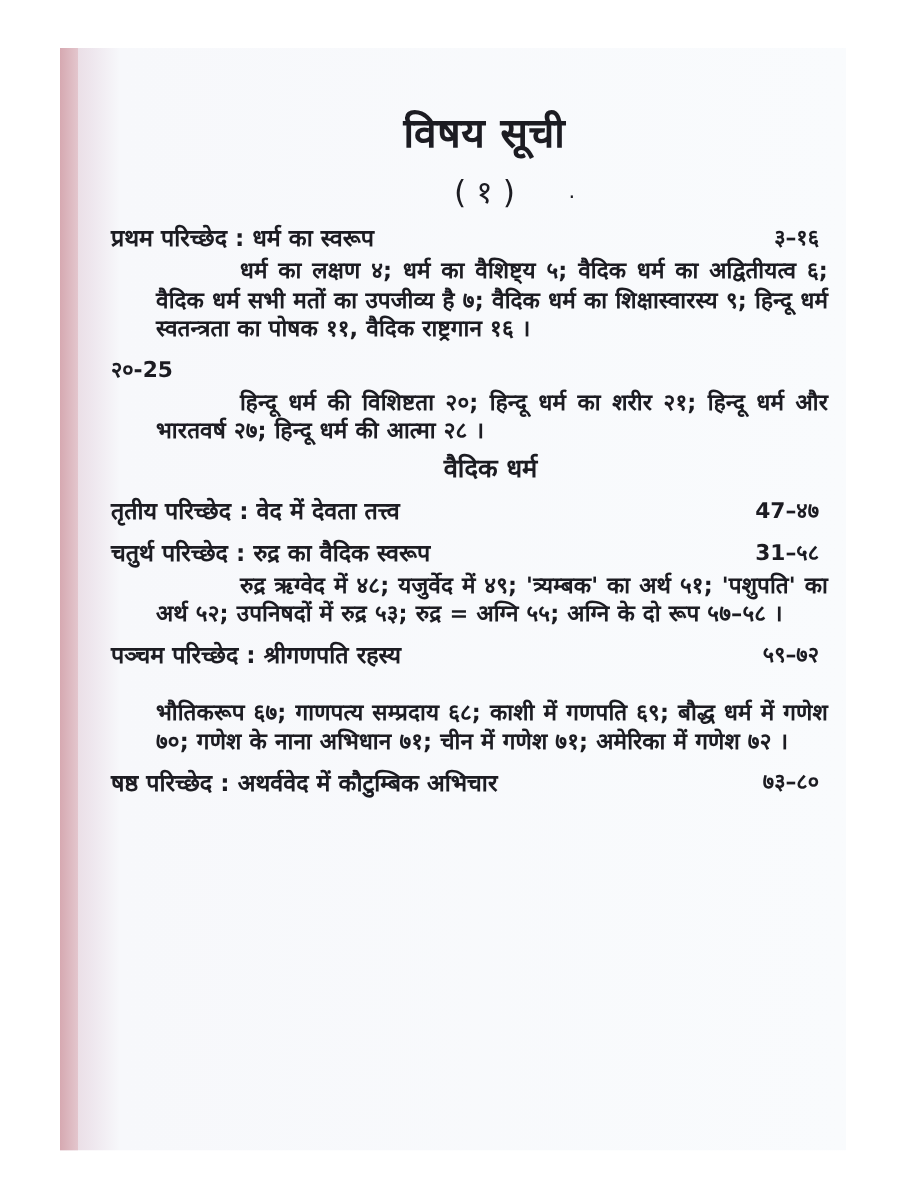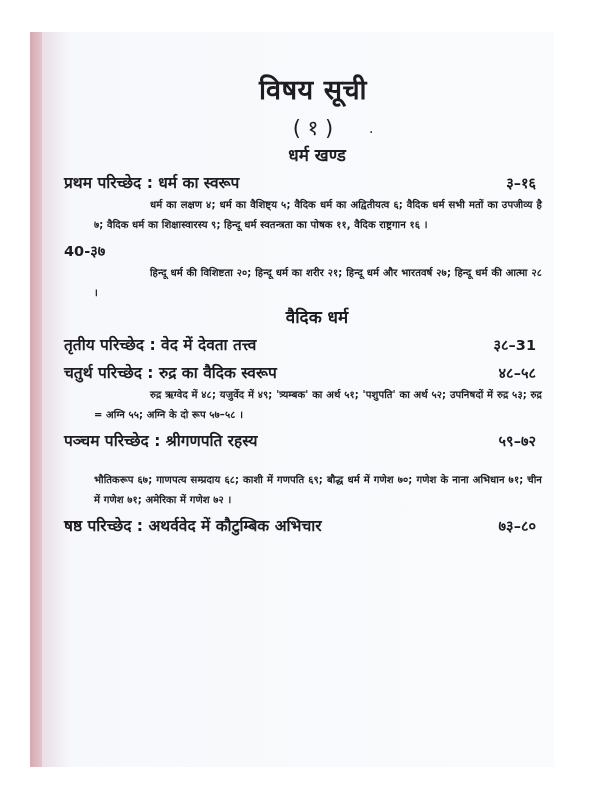--- a/index.html
+++ b/index.html
@@ -5,21 +5,21 @@
     html, body { margin: 0; padding: 0; }
     body {
       width: 600px; height: 800px; overflow: hidden;
       background: #ffffff;
       position: relative;
       font-family: "DejaVu Sans", "Liberation Sans", sans-serif;
       color: #1c1c22;
     }
     .page {
       position: absolute;
-      left: 30px; top: 32px;
+      left: 40px; top: 32px;
       width: 524px; height: 735px;
       background: linear-gradient(90deg, #e7d6de 0px, #eee7ee 22px, #f7f8fb 40px, #f9fbfd 100%);
       box-shadow: 0 0 6px rgba(0,0,0,0.04);
       clip-path: polygon(0 0, 2% 0, 100% 0, 100% 100%, 0 100%);
     }
     .spine {
       position: absolute; left: 0; top: 0; bottom: 0; width: 12px;
       background: linear-gradient(90deg, #d6a9b1, #e3c6cd);
     }
     .content {
@@ -39,70 +39,69 @@
       text-align: center; font-weight: bold; font-size: 17px; line-height: 22px;
       margin: 2px 0 0 0; padding-left: 28px;
     }
     .chapter-row {
       display: flex; justify-content: space-between; align-items: flex-end;
       font-size: 15.5px; line-height: 22px; font-weight: 700; gap: 32px;
     }
     .chapter-title { white-space: nowrap; }
     .pages { white-space: nowrap; padding-right: 6px; font-size: 14.5px; }
     .desc {
-      font-size: 10px; font-weight: bold; line-height: 19.5px;
+      font-size: 15px; font-weight: bold; line-height: 19.5px;
       padding-left: 30px; text-align: justify; text-align-last: left;
       margin: 1px 0 4px 0; letter-spacing: 0.1px;
     }
     .desc .indent { display: inline-block; width: 56px; }
     .desc.para2 { margin-top: 18px; }
     .ch { margin-top: 6px; }
   </style>
 </head>
 <body>
 
 <div class="page">
   <div class="spine"></div>
   <div class="content">
     <h1 class="title">विषय सूची</h1>
     <div class="vol">
       <span>( १ )</span>
       <span class="dot">·</span>
     </div>
 
-    <div class="section">धर्म खण्ड</div>
 
     <div class="ch">
       <div class="chapter-row">
         <span class="chapter-title">प्रथम परिच्छेद : धर्म का स्वरूप</span>
         <span class="pages">३–१६</span>
       </div>
       <div class="desc"><span class="indent"></span><span>धर्म का लक्षण ४; धर्म का वैशिष्ट्य ५; वैदिक धर्म का अद्वितीयत्व ६; वैदिक धर्म सभी मतों का उपजीव्य है ७; वैदिक धर्म का शिक्षास्वारस्य ९; हिन्दू धर्म स्वतन्त्रता का पोषक ११, वैदिक राष्ट्रगान १६ ।</span></div>
     </div>
 
     <div class="ch">
       <div class="chapter-row">
-        <span class="pages">40-३७</span>
+        <span class="pages">२०-25</span>
       </div>
       <div class="desc"><span class="indent"></span><span>हिन्दू धर्म की विशिष्टता २०; हिन्दू धर्म का शरीर २१; हिन्दू धर्म और भारतवर्ष २७; हिन्दू धर्म की आत्मा २८ ।</span></div>
     </div>
 
     <div class="section">वैदिक धर्म</div>
 
     <div class="ch">
       <div class="chapter-row">
         <span class="chapter-title">तृतीय परिच्छेद : वेद में देवता तत्त्व</span>
-        <span class="pages">३८–31</span>
+        <span class="pages">47–४७</span>
       </div>
     </div>
 
     <div class="ch">
       <div class="chapter-row">
         <span class="chapter-title">चतुर्थ परिच्छेद : रुद्र का वैदिक स्वरूप</span>
-        <span class="pages">४८–५८</span>
+        <span class="pages">31–५८</span>
       </div>
       <div class="desc"><span class="indent"></span><span>रुद्र ऋग्वेद में ४८; यजुर्वेद में ४९; 'त्र्यम्बक' का अर्थ ५१; 'पशुपति' का अर्थ ५२; उपनिषदों में रुद्र ५३; रुद्र = अग्नि ५५; अग्नि के दो रूप ५७–५८ ।</span></div>
     </div>
 
     <div class="ch">
       <div class="chapter-row">
         <span class="chapter-title">पञ्चम परिच्छेद : श्रीगणपति रहस्य</span>
         <span class="pages">५९–७२</span>
       </div>
       <div class="desc para2"><span>भौतिकरूप ६७; गाणपत्य सम्प्रदाय ६८; काशी में गणपति ६९; बौद्ध धर्म में गणेश ७०; गणेश के नाना अभिधान ७१; चीन में गणेश ७१; अमेरिका में गणेश ७२ ।</span></div>

